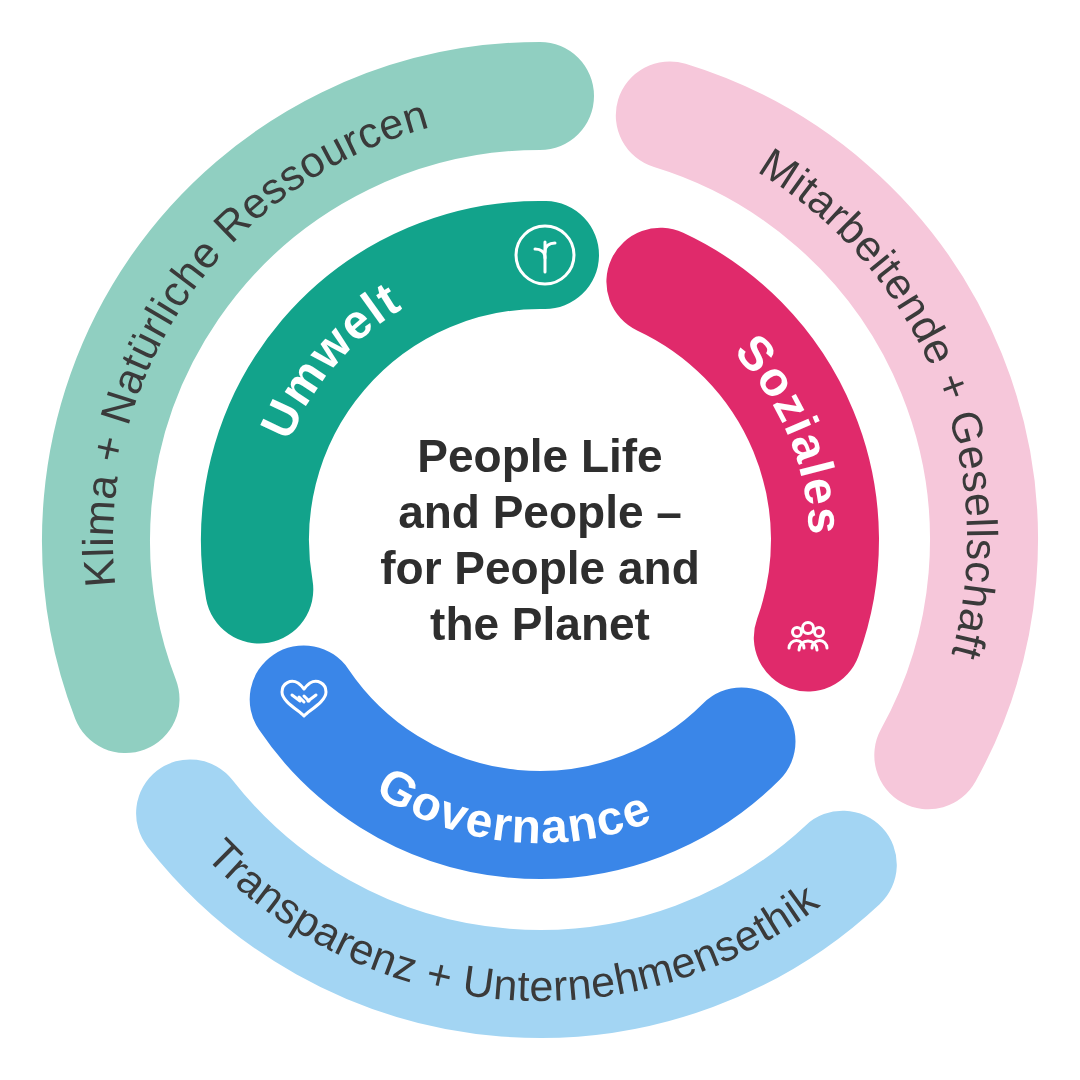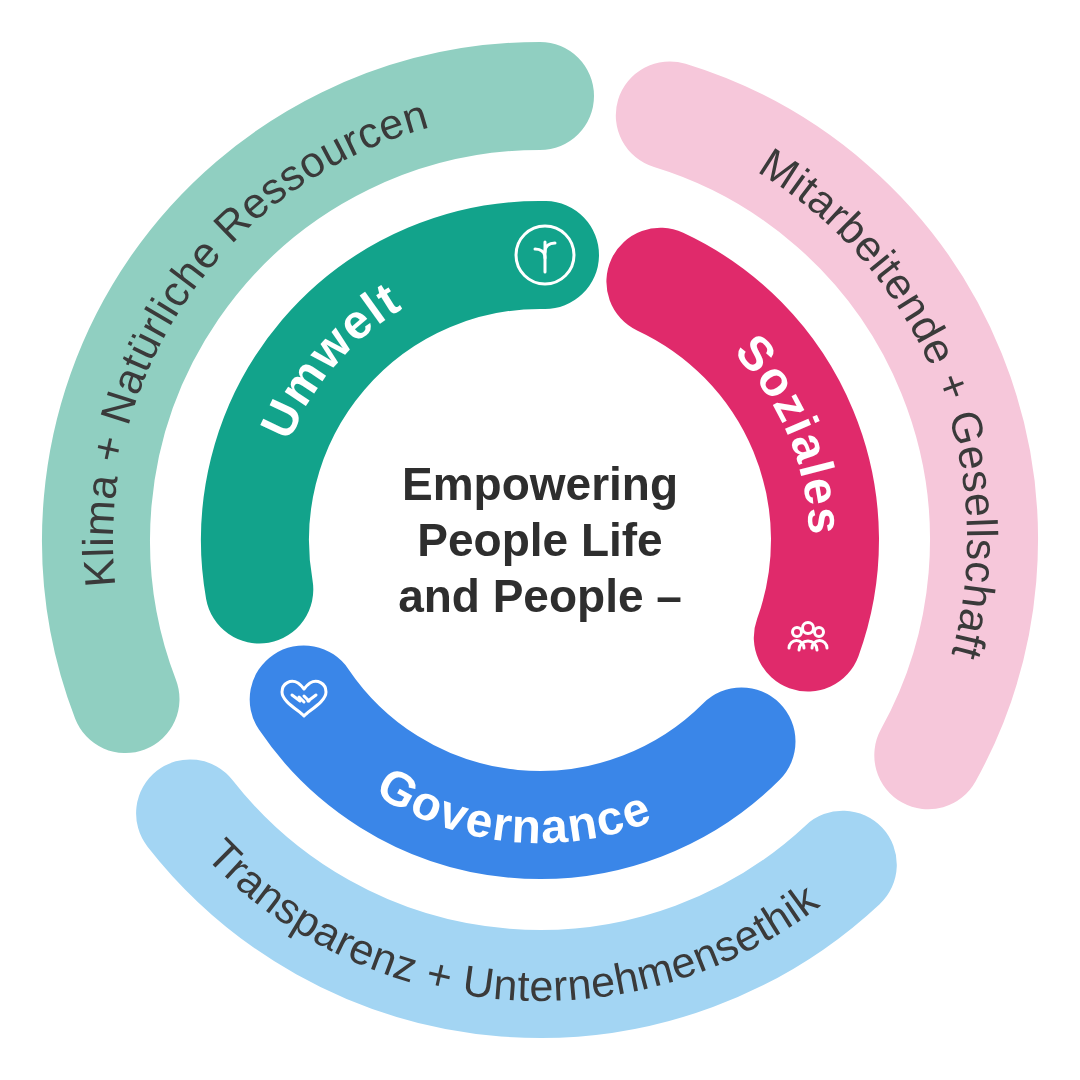--- a/index.html
+++ b/index.html
@@ -119,17 +119,18 @@
     <g class="icon" transform="translate(304,699)">
       <path d="M 0 17 C -4 12 -22 3 -22 -7 C -22 -16 -13 -20 -6 -16 C -3 -14 0 -10 0 -10 C 0 -10 3 -14 6 -16 C 13 -20 22 -16 22 -7 C 22 3 4 12 0 17 Z"></path>
       <path d="M -12 -4 L -4 2"></path>
       <path d="M 12 -4 L 4 2"></path>
       <path d="M -5 -2 L 0 3"></path>
       <path d="M 0 -3 L 5 2"></path>
     </g>
   </svg>
 
   <div class="center-text">
-    <div>Empowering</div>
     <div>People Life</div>
     <div>and People –</div>
+    <div>for People and</div>
+    <div>the Planet</div>
   </div>
 </div>
 
 </body></html>

